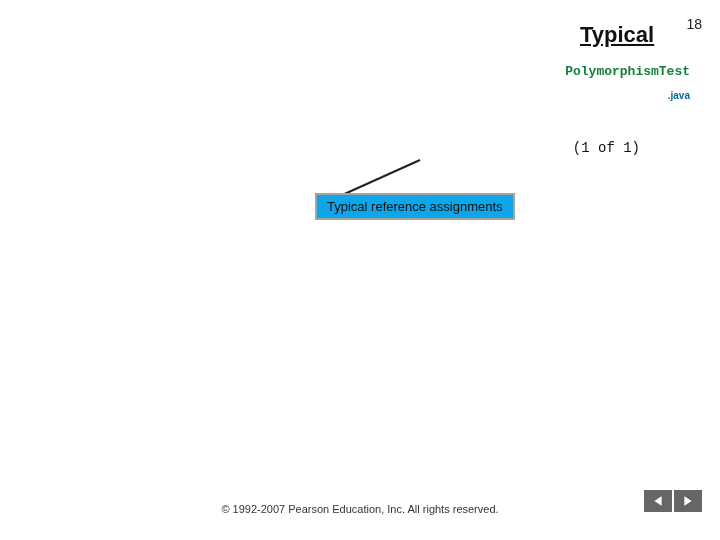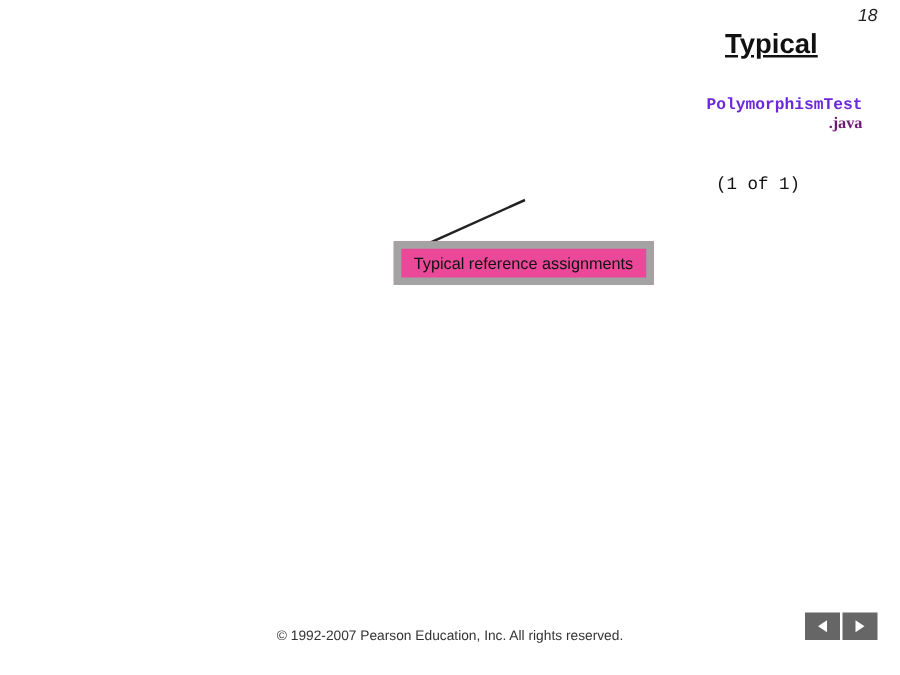--- a/index.html
+++ b/index.html
@@ -7,59 +7,58 @@
       width: 720px;
       height: 540px;
       background: #ffffff;
       font-family: Arial, sans-serif;
       position: relative;
       overflow: hidden;
     }
 
     #page-number {
       position: absolute;
-      top: 4px;
+      top: 16px;
       right: 18px;
       font-size: 14px;
       color: #222;
-      font-style: italic;
     }
 
     #outline-title {
       position: absolute;
       top: 22px;
       left: 50%;
       transform: translateX(-50%);
       left: 580px;
       transform: none;
       font-size: 22px;
       font-weight: bold;
       text-decoration: underline;
       color: #111;
     }
 
     #filename-line1 {
       position: absolute;
-      top: 76px;
+      top: 64px;
       right: 30px;
       font-family: 'Courier New', monospace;
       font-size: 13px;
       font-weight: bold;
-      color: #6d28d9;
+      color: #15803d;
       text-align: right;
     }
 
     #filename-line2 {
       position: absolute;
       top: 90px;
       right: 30px;
-      font-family: Liberation Serif, serif;
-      font-size: 13px;
+      font-family: Liberation Sans, sans-serif;
+      font-size: 10px;
       font-weight: bold;
-      color: #701a75;
+      color: #0369a1;
     }
 
     #part-label {
       position: absolute;
       top: 140px;
       right: 80px;
       font-family: 'Courier New', monospace;
       font-size: 14px;
       color: #111;
     }
@@ -78,25 +77,25 @@
       top: 0;
       left: 0;
       width: 100%;
       height: 100%;
     }
 
     #typical-box {
       position: absolute;
       top: 38px;
       left: 55px;
-      border: 6px solid #a3a3a3;
+      border: 2px solid #a3a3a3;
       padding: 4px 10px;
       font-size: 13px;
       color: #111;
-      background: #ec4899;
+      background: #0ea5e9;
       white-space: nowrap;
     }
 
     #nav-buttons {
       position: absolute;
       bottom: 28px;
       right: 18px;
       display: flex;
       gap: 2px;
     }

